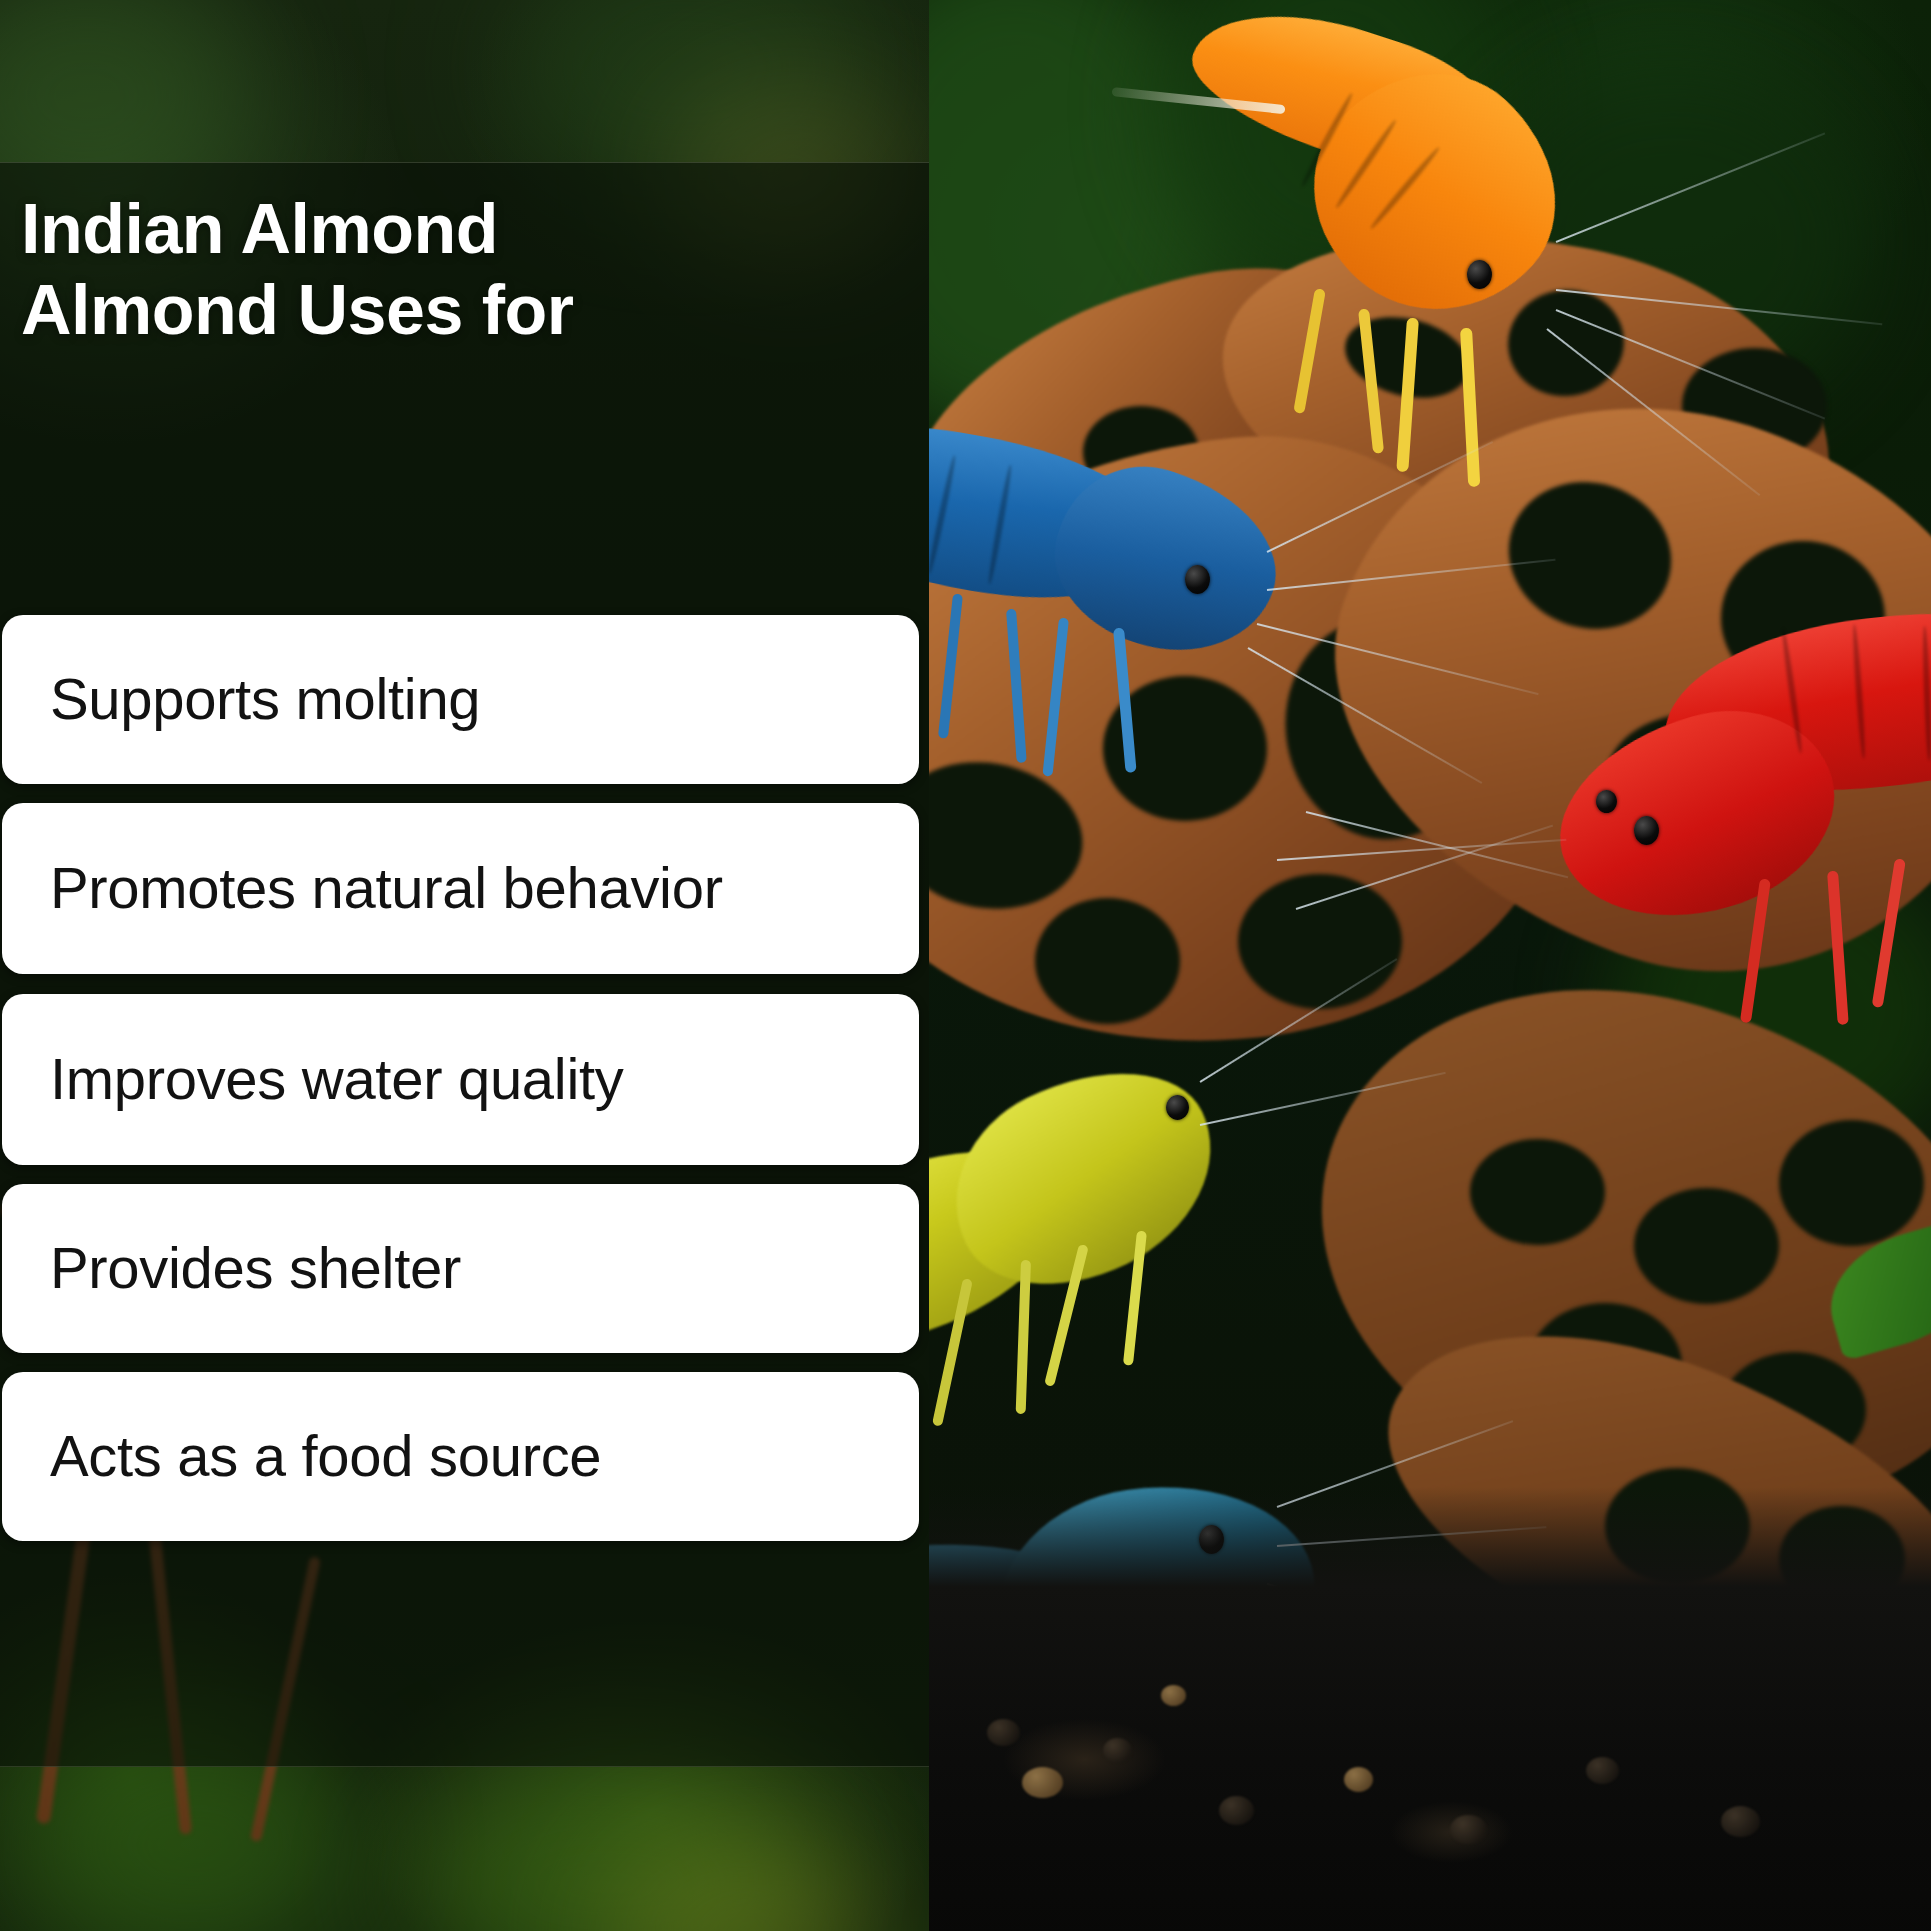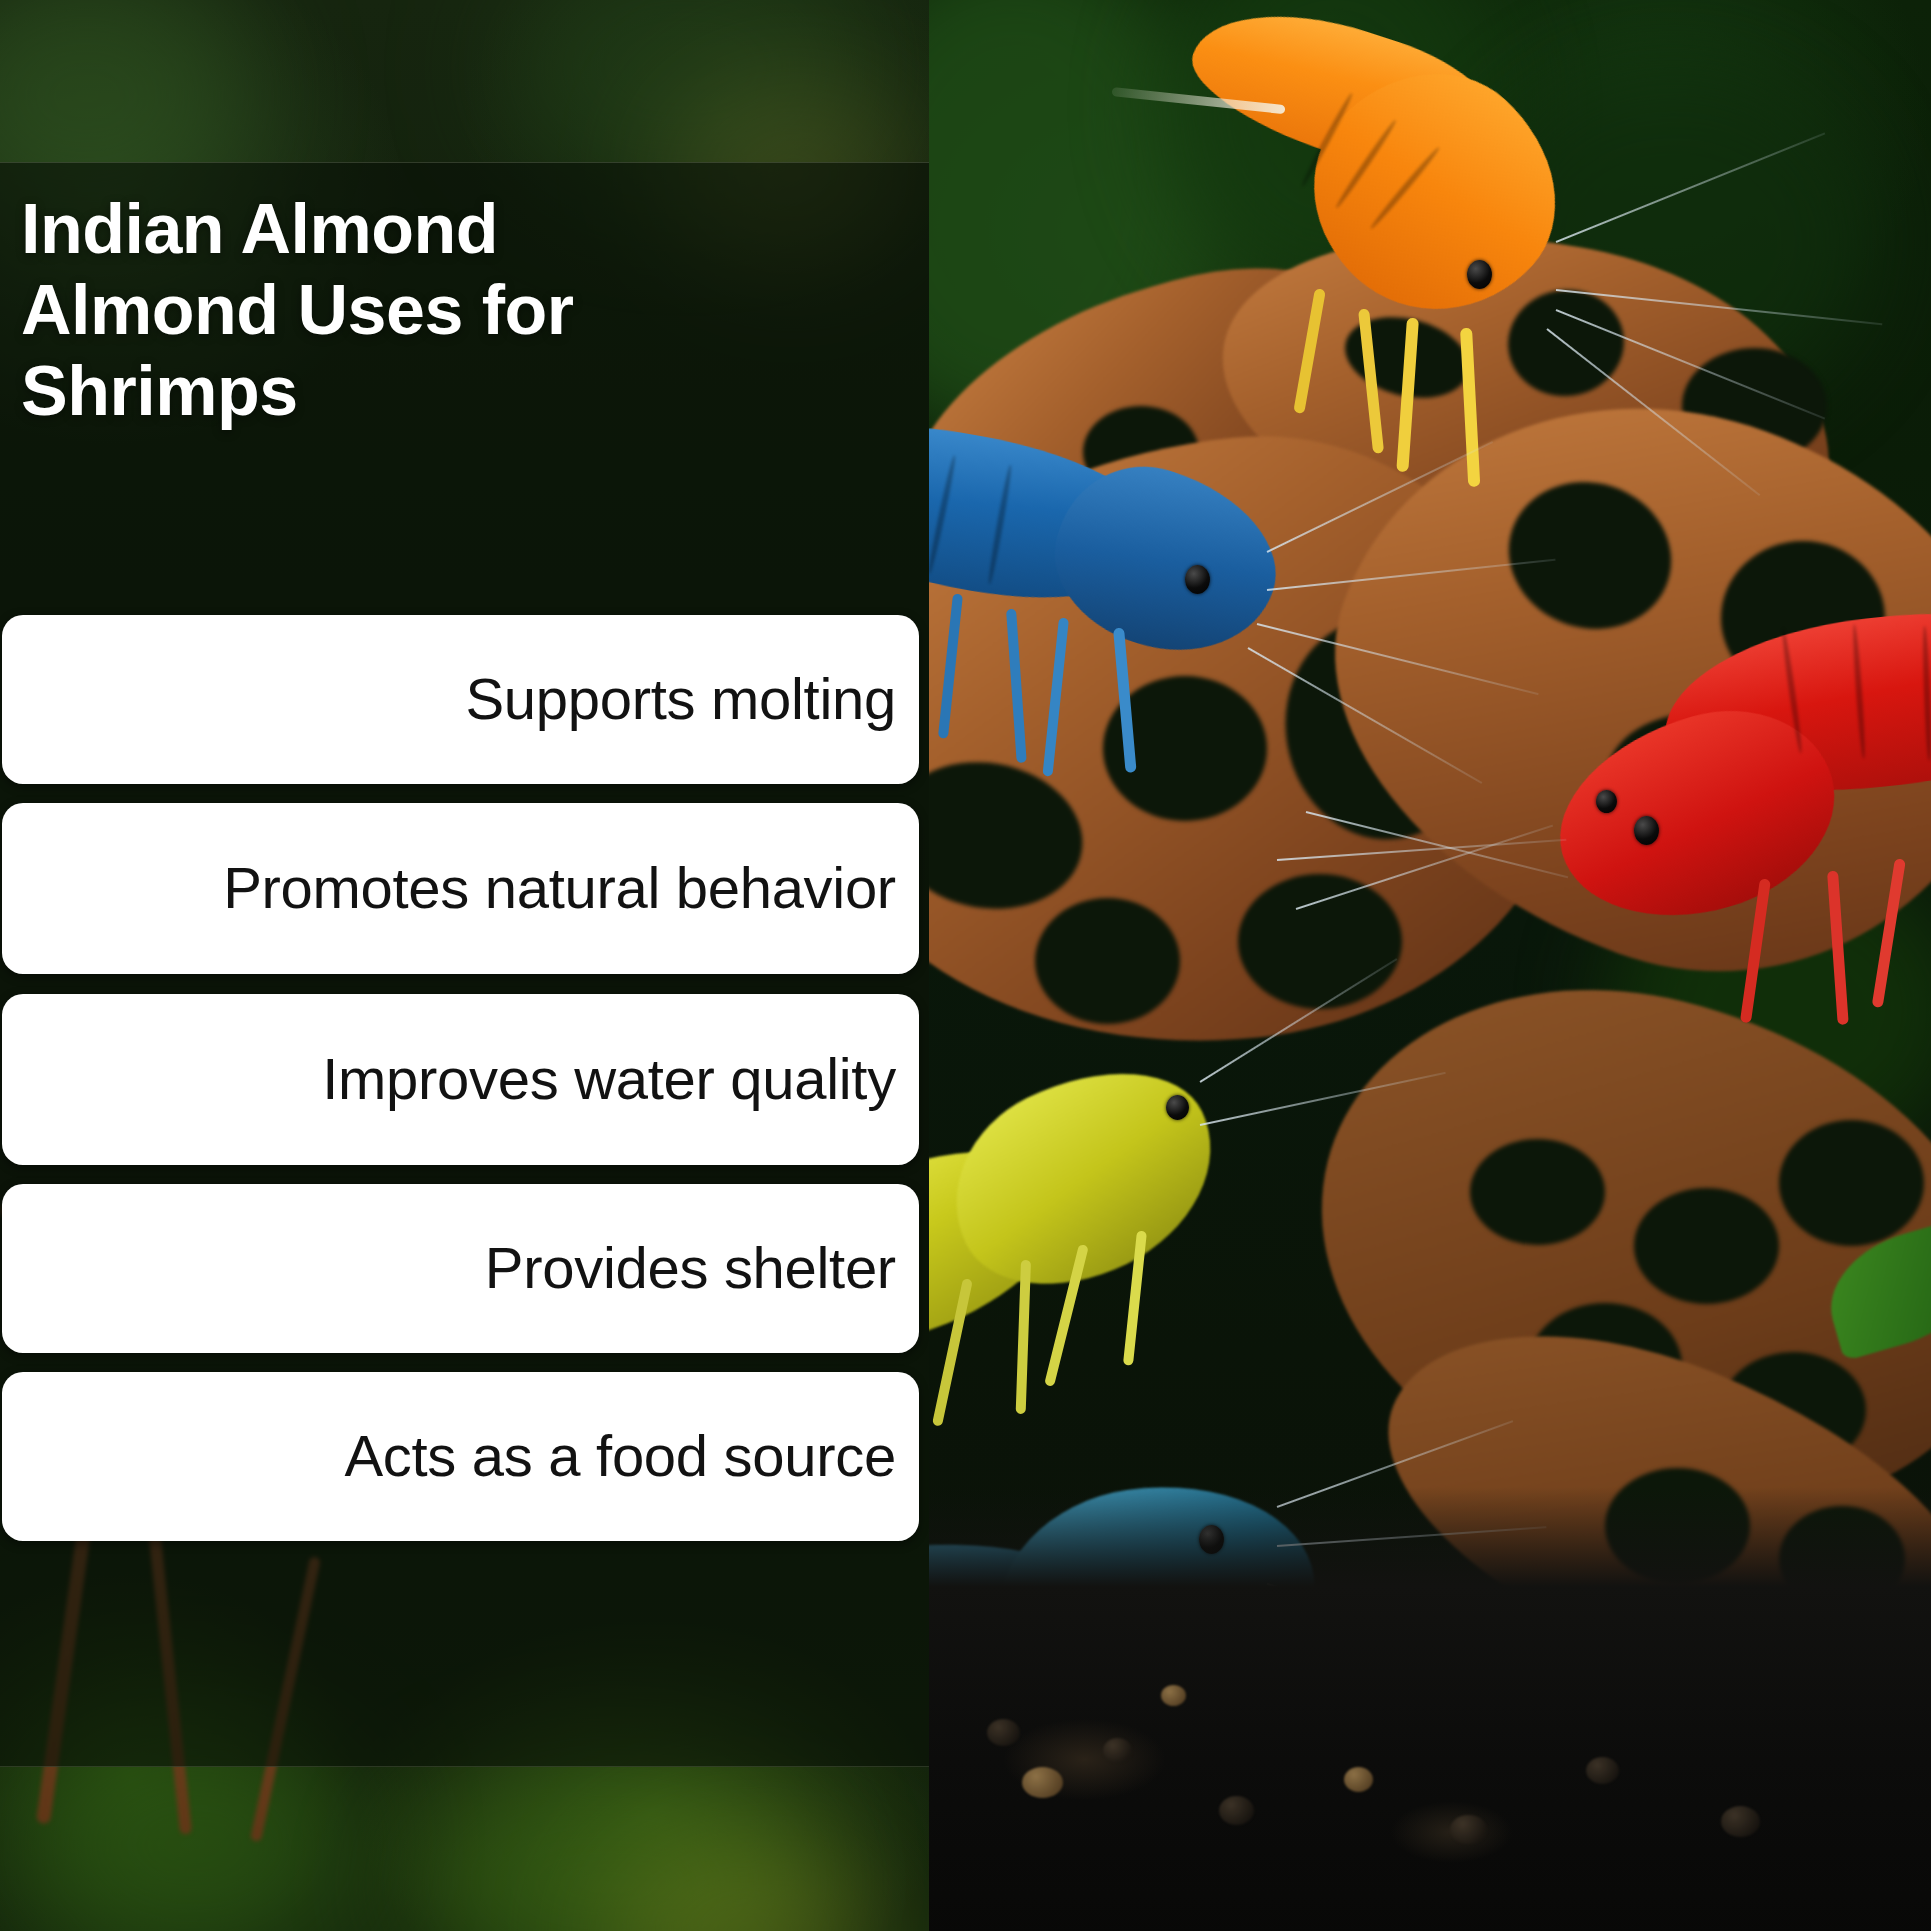--- a/index.html
+++ b/index.html
@@ -188,21 +188,20 @@
   .card {
     position: relative;
     background: #ffffff;
     border-radius: 21px;
     margin-bottom: 19.3px;
     box-shadow: 0 2.9px 9.7px rgba(0,0,0,.45);
     display: flex;
     align-items: center;
     box-sizing: border-box;
     padding: 0 23px 0 48px;
-    justify-content: flex-end;
   }
   .card-text {
     color: #121212;
     font-size: 58px;
     line-height: 1.12;
     font-weight: 400;
     letter-spacing: -0.3px;
   }
 
   .card.h1 { height: 169px; }
@@ -379,21 +378,20 @@
     <div class="stem" style="left:0px; top:1197px; width:319px; height:11.6px; transform:rotate(-3deg);"></div>
 
     <div class="scrim"></div>
   </div>
 
   <div class="content">
 
     <div class="title">
       <div>Indian Almond</div>
       <div>Almond Uses for</div>
-      <div>Shrimps</div>
     </div>
 
     <div class="cards">
 
       <div class="card h1">
         <span class="card-text">Supports molting</span>
       </div>
 
       <div class="card h2">
         <span class="card-text">Promotes natural behavior</span>

